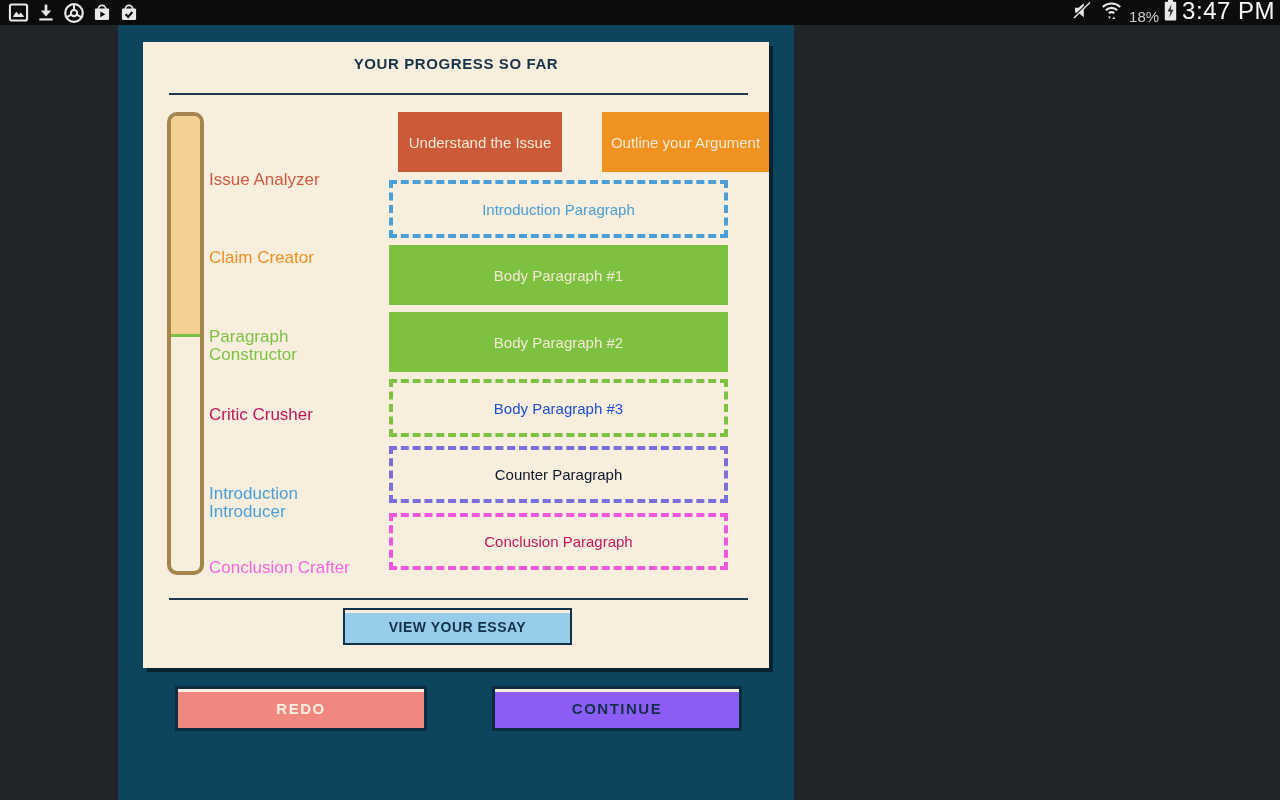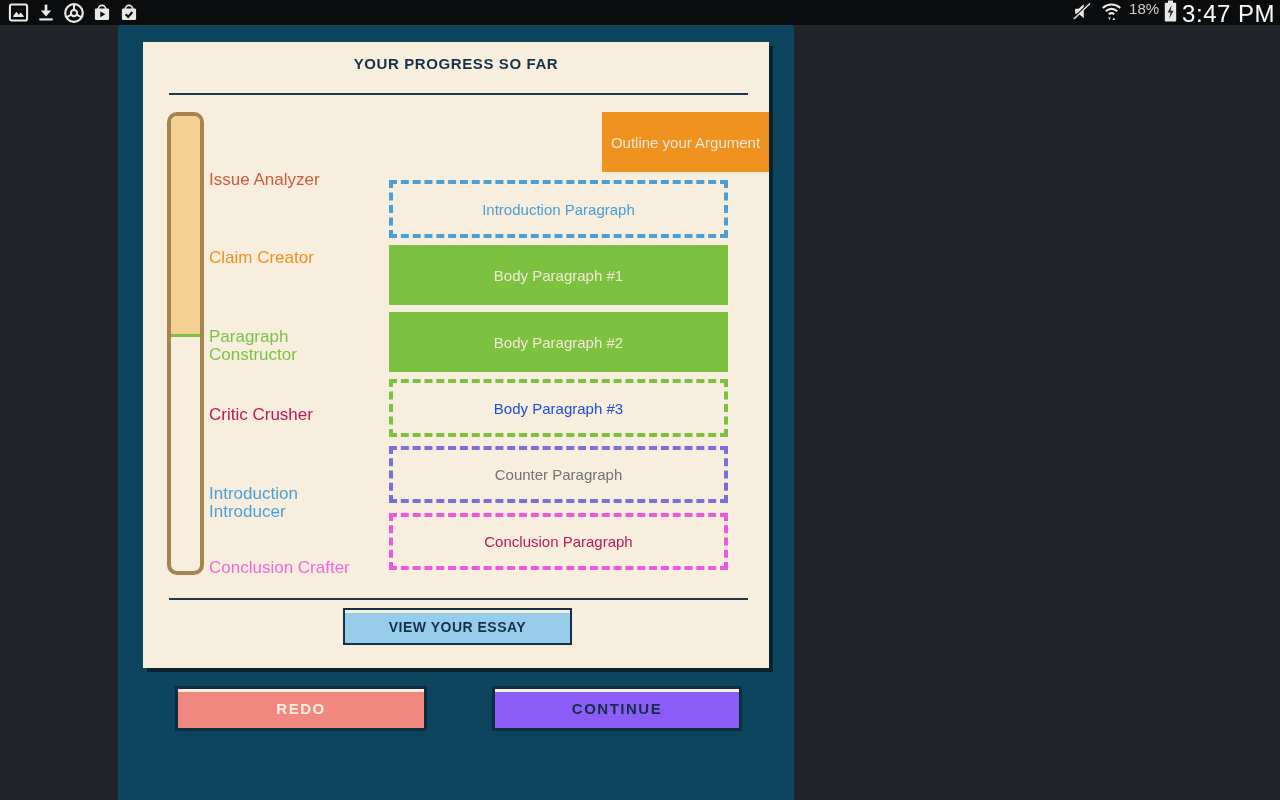--- a/index.html
+++ b/index.html
@@ -14,21 +14,21 @@
   
   .status-bar {
     position:absolute; left:0; top:0; width:1280px; height:25px;
     background:#0b0c0d;
     display:flex; align-items:center;
   }
   .sb-left { display:flex; align-items:center; gap:7px; padding-left:8px; }
   .sb-left .sb-icon { display:flex; align-items:center; }
   .sb-right {
     position:absolute; right:5px; top:0; height:25px;
-    display:flex; align-items:flex-start; gap:5px;
+    display:flex; align-items:flex-end; gap:5px;
   }
   .sb-pct { color:#cfcfcf; font-size:15px; }
   .sb-time { color:#fbfbfb; font-size:24px; letter-spacing:0.5px; }
 
   
   .stage-panel {
     position:absolute; left:118px; top:25px; width:676px; height:775px;
     background:#0d455f;
   }
 
@@ -75,21 +75,21 @@
     position:absolute; left:246px; width:339px;
     display:flex; align-items:center; justify-content:center;
     text-align:center; font-size:15px;
   }
   .b0 { left:255px; top:70px;  width:164px; height:60px; background:#ca5a38; color:#f3e8d4; }
   .b1 { left:427px; top:70px;  width:167px; height:60px; background:#f0921f; color:#f3e8d4;margin-left:32px; }
   .b2 { top:138px; height:58px; border:4px dashed #4b9ed6; color:#4b9ed6; }
   .b3 { top:203px; height:60px; background:#7cc240; color:#f3e8d4; }
   .b4 { top:270px; height:60px; background:#7cc240; color:#f3e8d4; }
   .b5 { top:337px; height:58px; border:4px dashed #7cc240; color:#1d4ed8; }
-  .b6 { top:404px; height:57px; border:4px dashed #7b6fdb; color:#737373; }
+  .b6 { top:404px; height:57px; border:4px dashed #7b6fdb; color:#0f172a; }
   .b7 { top:471px; height:57px; border:4px dashed #ef57dd; color:#be185d; }
 
   .view-btn {
     position:absolute; left:200px; top:566px; width:229px; height:37px;
     background:#98cceb; border:2px solid #14314a;
     box-shadow:inset 0 3px 0 #f7eedd;
     display:flex; align-items:center; justify-content:center;
     font-size:14px; font-weight:bold; letter-spacing:0.5px; color:#14314a;
     cursor:pointer;
   }
@@ -186,20 +186,21 @@
     <div class="pbar-fill"></div>
   </div>
 
   <div class="stage s0">Issue Analyzer</div>
   <div class="stage s1">Claim Creator</div>
   <div class="stage s2">Paragraph Constructor</div>
   <div class="stage s3">Critic Crusher</div>
   <div class="stage s4">Introduction Introducer</div>
   <div class="stage s5">Conclusion Crafter</div>
 
+  <div class="block b0">Understand the Issue</div>
   <div class="block b1">Outline your Argument</div>
   <div class="block b2">Introduction Paragraph</div>
   <div class="block b3">Body Paragraph #1</div>
   <div class="block b4">Body Paragraph #2</div>
   <div class="block b5">Body Paragraph #3</div>
   <div class="block b6">Counter Paragraph</div>
   <div class="block b7">Conclusion Paragraph</div>
 
   <div class="hr hr2"></div>
   <div class="view-btn">VIEW YOUR ESSAY</div>

